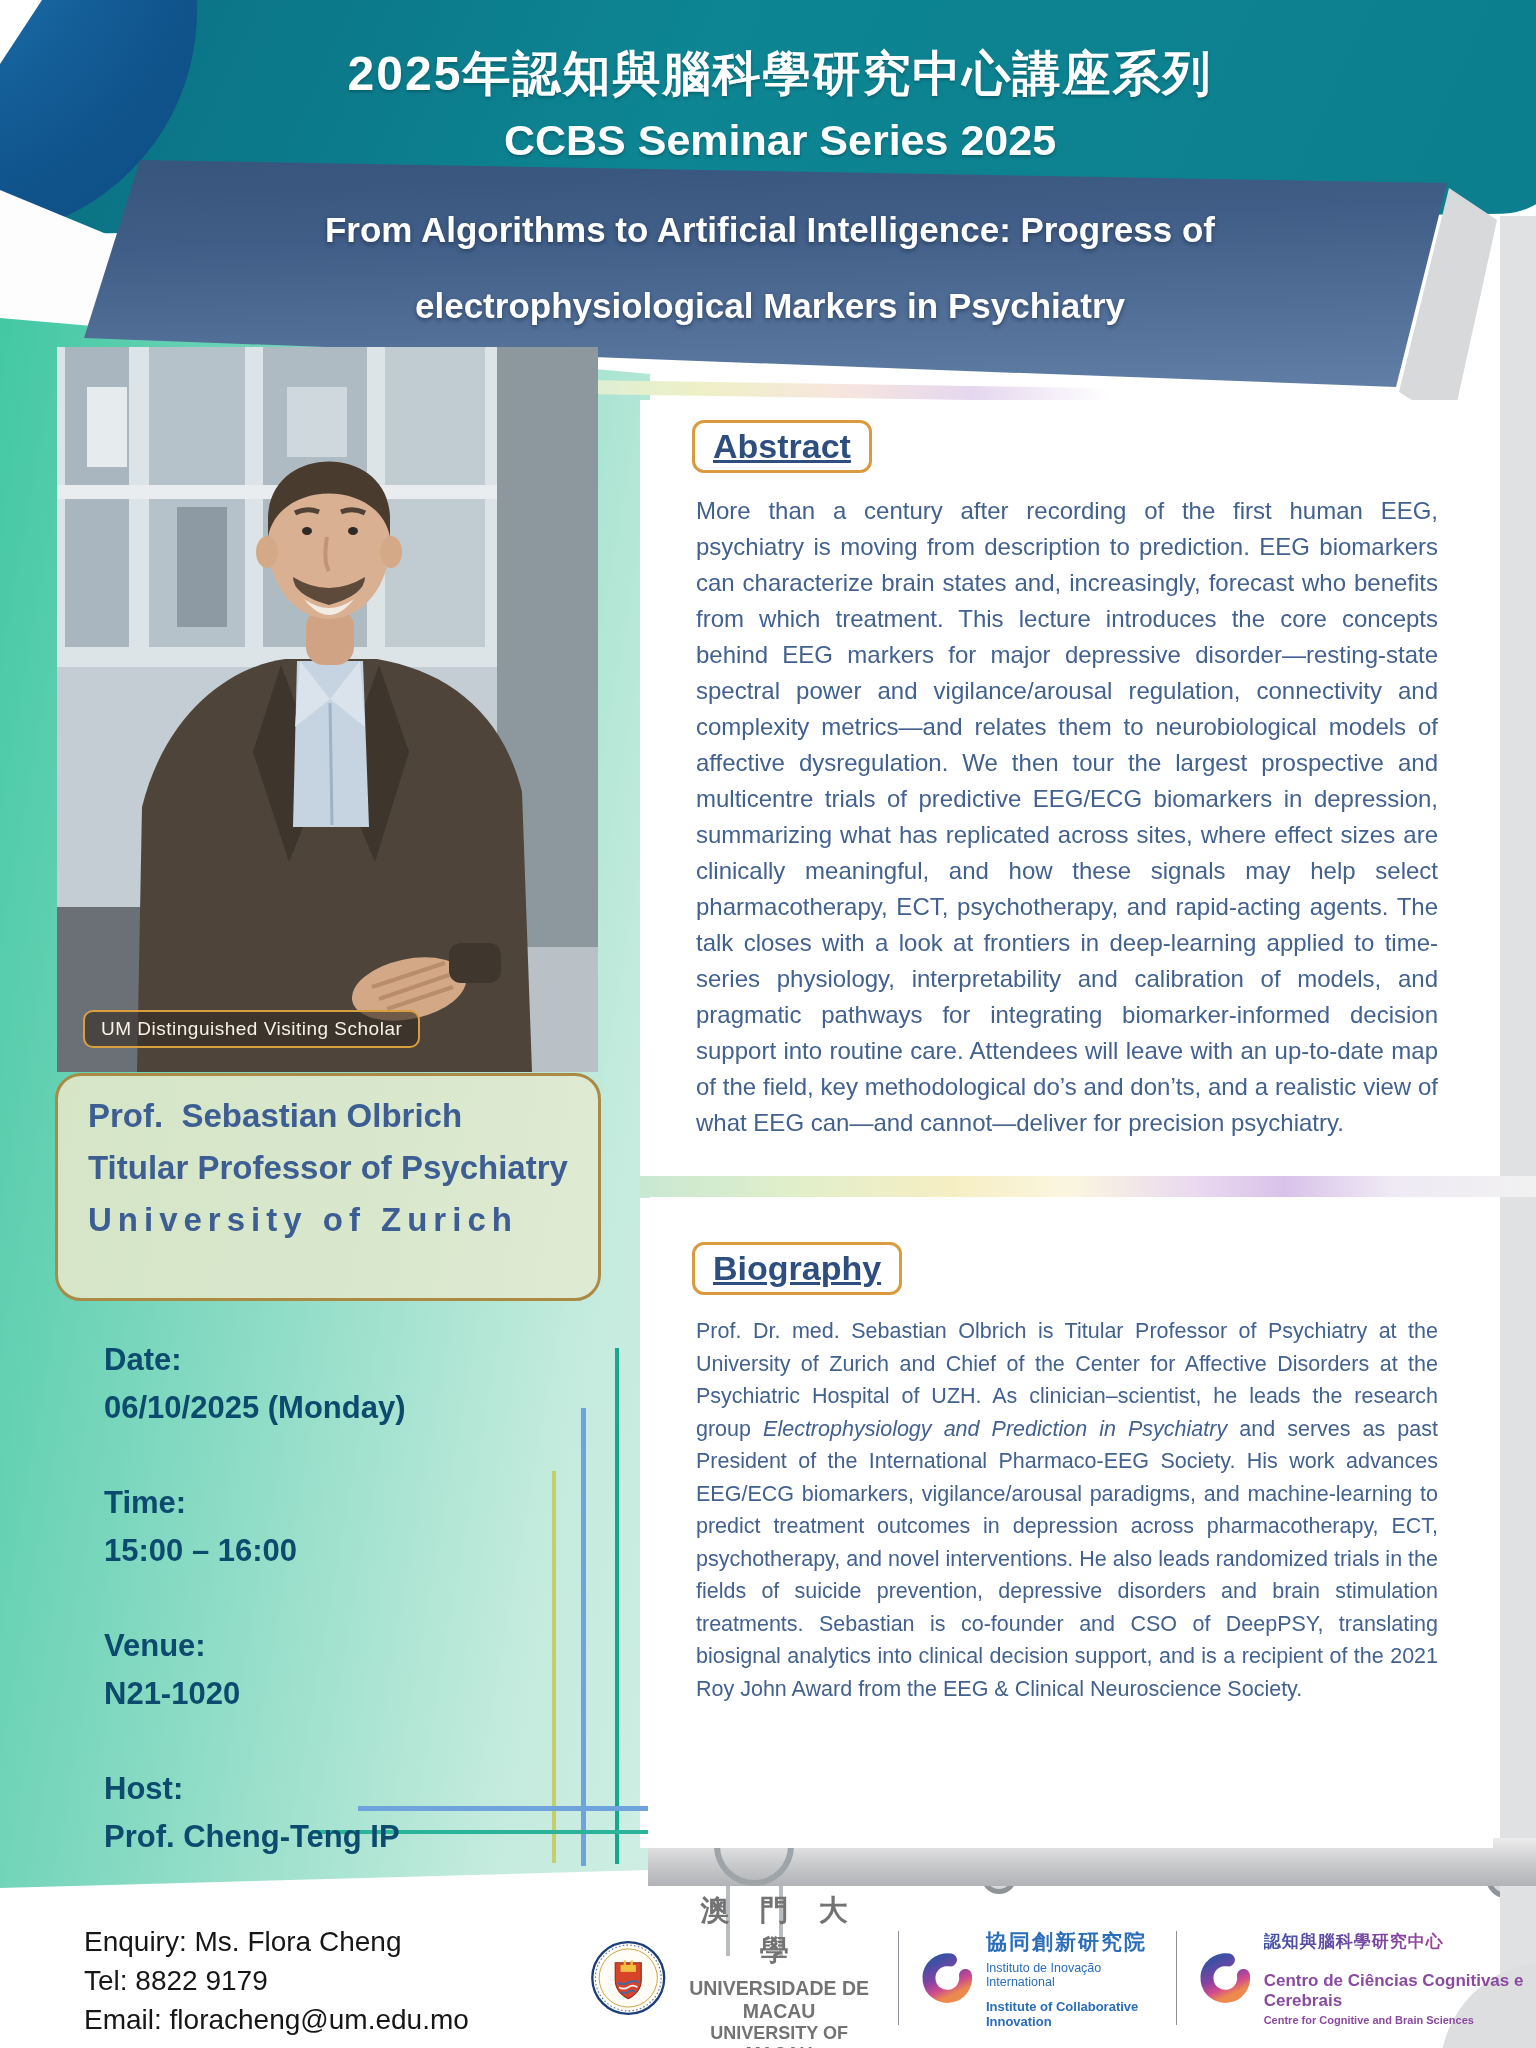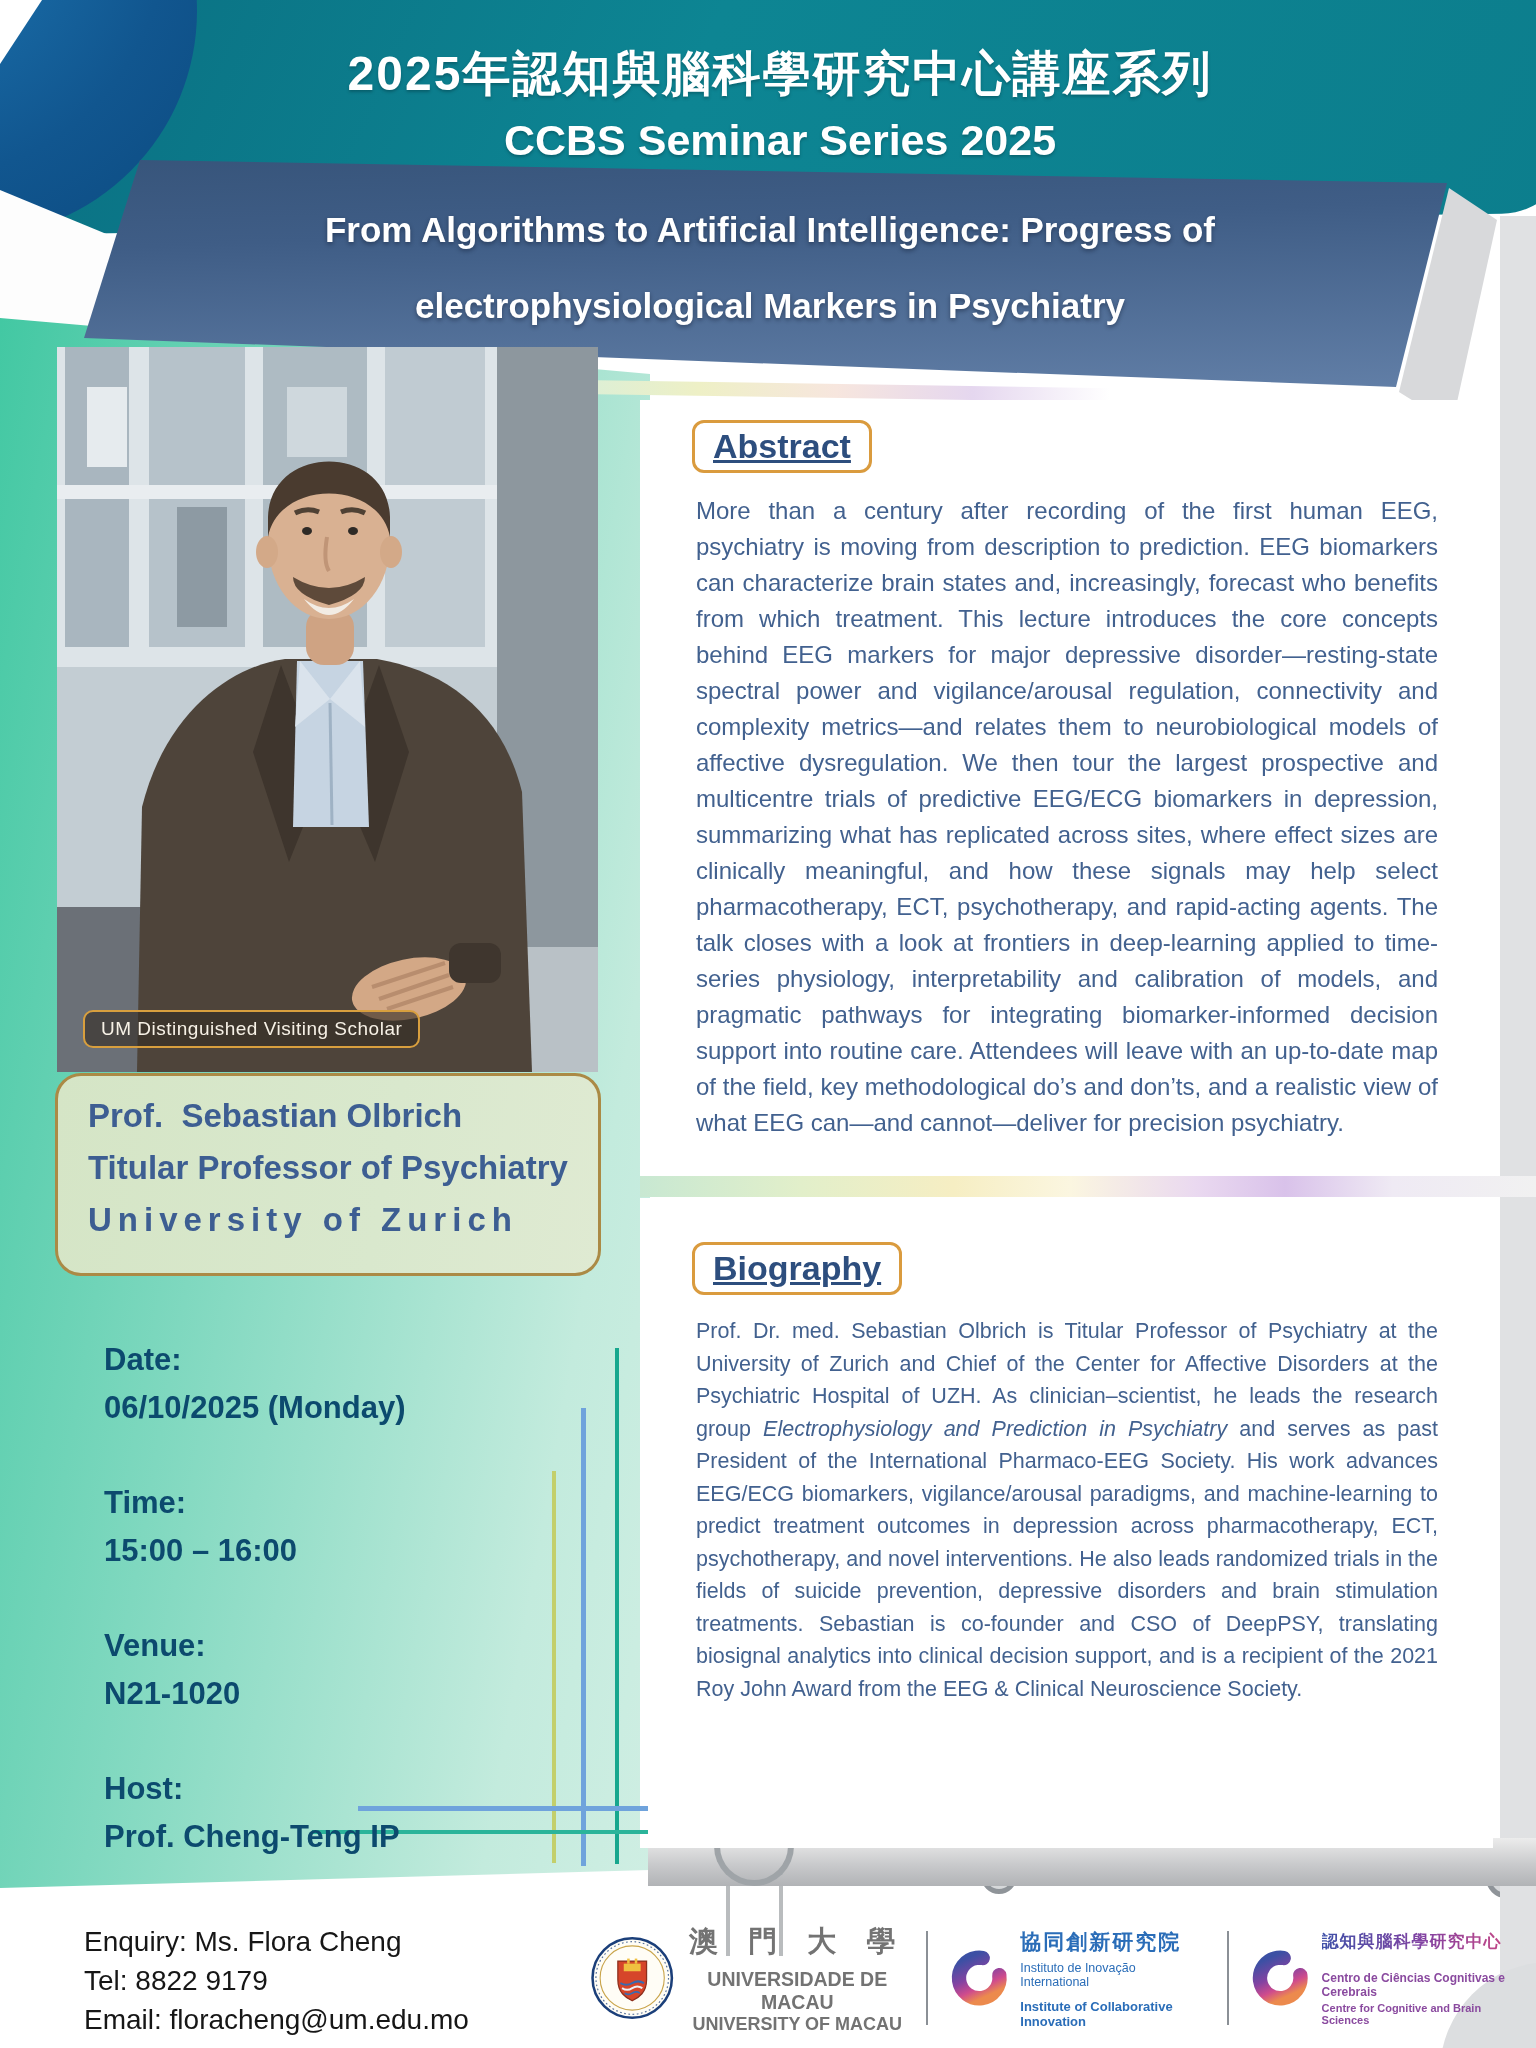--- a/index.html
+++ b/index.html
@@ -40,21 +40,21 @@
   .rainbow-under{left:562px;top:384px;width:548px;height:14px;z-index:4;transform:rotate(0.9deg);
                  background:linear-gradient(90deg,#d9efd9,#eef0c6,#f7e6de,#e5d7ef,#ffffff);}
 
   
   .photo{left:57px;top:347px;width:541px;height:725px;z-index:6;background:#aeb8c0;overflow:hidden;}
   .badge{left:83px;top:1010px;z-index:7;display:inline-flex;align-items:center;
          background:rgba(52,44,36,.62);border:2.5px solid #d89f3e;border-radius:10px;
          color:#f7f1e6;font-size:19px;padding:6px 16px;letter-spacing:.5px;white-space:nowrap;}
 
   
-  .card{left:55px;top:1073px;width:546px;height:203px;z-index:6;border:3px solid #ab8a45;
+  .card{left:55px;top:1073px;width:546px;height:228px;z-index:6;border:3px solid #ab8a45;
         border-radius:26px;background:linear-gradient(100deg,#d5e5c6 0%,#d9e8cd 60%,#dfead2 100%);
         padding:14px 10px 0 30px;color:#3d5e92;font-weight:bold;font-size:33px;line-height:52px;}
   .card .l3{letter-spacing:6px;}
   .card .l1{white-space:pre-wrap;}
 
   
   .details{left:104px;top:1336px;z-index:6;color:#0c4a6e;font-weight:bold;font-size:31px;line-height:48px;}
   .details .grp{margin-bottom:47px;}
 
   
@@ -103,21 +103,21 @@
   .um-l1{font-size:19.5px;font-weight:bold;margin-top:6px;}
   .um-l2{font-size:18px;font-weight:bold;}
   .ici-text{margin-left:10px;color:#2a6db8;}
   .ici-zh{font-size:21px;font-weight:bold;letter-spacing:2px;}
   .ici-l1{font-size:12.5px;margin-top:5px;}
   .ici-l2{font-size:13px;font-weight:bold;margin-top:10px;}
   .ccbs-text{margin-left:10px;}
   .ccbs-zh{font-size:17px;font-weight:bold;letter-spacing:1px;
            background:linear-gradient(90deg,#3f51a8,#8343a2,#d4477e);
            -webkit-background-clip:text;background-clip:text;color:transparent;}
-  .ccbs-l1{font-size:12px;font-weight:bold;color:#8a4a9f;margin-top:18px;}
+  .ccbs-l1{font-size:17px;font-weight:bold;color:#8a4a9f;margin-top:18px;}
   .ccbs-l2{font-size:11px;font-weight:bold;color:#8a4a9f;margin-top:3px;}
 </style>
 </head>
 <body>
 
 <div id="poster">
 
   <div class="abs right-strip"></div>
   <div class="abs teal-band"></div>
   <div class="abs blue-disc"></div>

